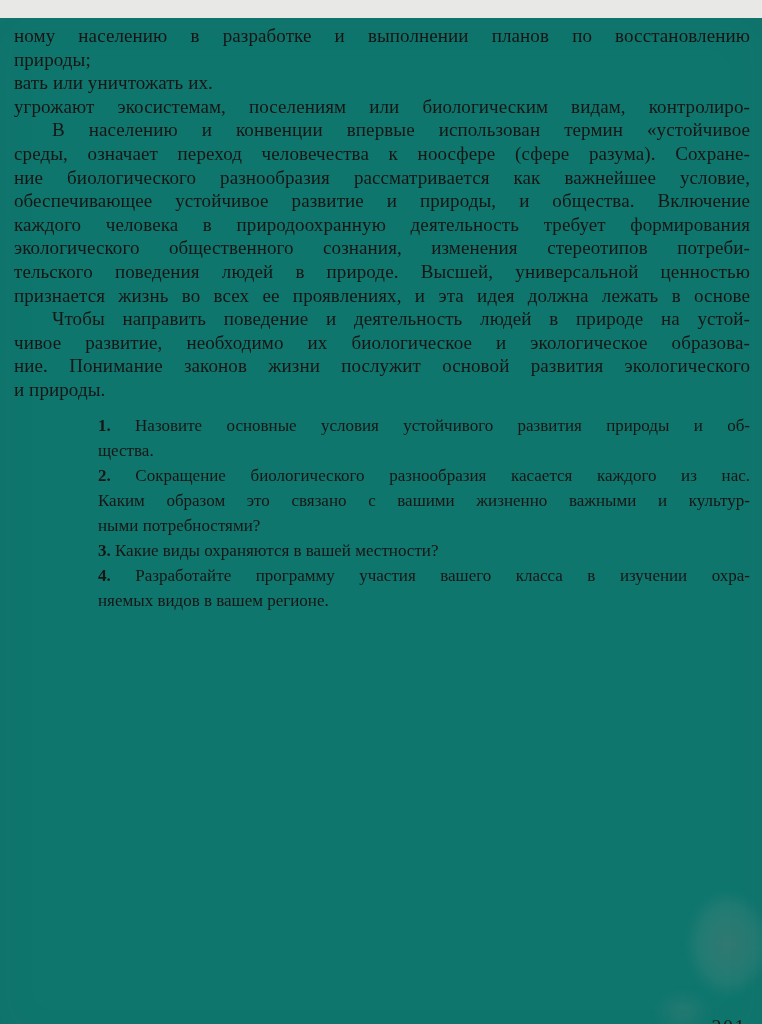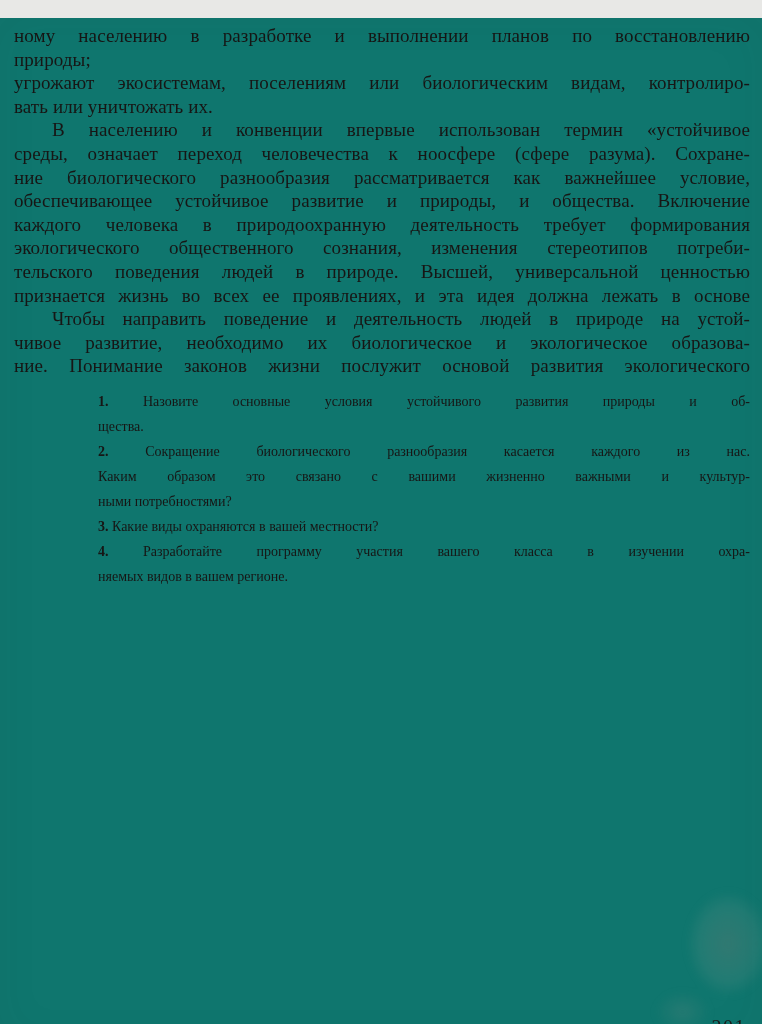--- a/index.html
+++ b/index.html
@@ -38,21 +38,21 @@
     font-size: 19px;
     line-height: 23.6px;
     height: 23.6px;
     letter-spacing: 0.1px;
   }
   .block.questions {
     margin-left: 84px;
     margin-top: 11px;
   }
   .block.questions .line {
-    font-size: 14px;
+    font-size: 17px;
     line-height: 25px;
     height: 25px;
   }
   .line b { font-weight: bold; }
   .page-number {
     position: absolute;
     right: 16px;
     bottom: 3px;
     font-size: 20px;
     letter-spacing: 1.5px;
@@ -72,33 +72,34 @@
   }
 </style>
 </head>
 <body>
 
 <div class="page">
   <div class="doc">
       <div class="block body">
         <div class="line">ному населению в разработке и выполнении планов по восстановлению</div>
         <div class="line last">природы;</div>
+        <div class="line last">вать или уничтожать их.</div>
         <div class="line">угрожают экосистемам, поселениям или биологическим видам, контролиро-</div>
-        <div class="line last">вать или уничтожать их.</div>
         <div class="line indent">В населению и конвенции впервые использован термин «устойчивое</div>
         <div class="line">среды, означает переход человечества к ноосфере (сфере разума). Сохране-</div>
         <div class="line">ние биологического разнообразия рассматривается как важнейшее условие,</div>
         <div class="line">обеспечивающее устойчивое развитие и природы, и общества. Включение</div>
         <div class="line">каждого человека в природоохранную деятельность требует формирования</div>
         <div class="line">экологического общественного сознания, изменения стереотипов потреби-</div>
         <div class="line">тельского поведения людей в природе. Высшей, универсальной ценностью</div>
         <div class="line">признается жизнь во всех ее проявлениях, и эта идея должна лежать в основе</div>
         <div class="line indent">Чтобы направить поведение и деятельность людей в природе на устой-</div>
         <div class="line">чивое развитие, необходимо их биологическое и экологическое образова-</div>
         <div class="line">ние. Понимание законов жизни послужит основой развития экологического</div>
+        <div class="line last">и природы.</div>
       </div>
       <div class="block questions">
         <div class="line"><b>1.</b> Назовите основные условия устойчивого развития природы и об-</div>
         <div class="line last">щества.</div>
         <div class="line"><b>2.</b> Сокращение биологического разнообразия касается каждого из нас.</div>
         <div class="line">Каким образом это связано с вашими жизненно важными и культур-</div>
         <div class="line last">ными потребностями?</div>
         <div class="line last"><b>3.</b> Какие виды охраняются в вашей местности?</div>
         <div class="line"><b>4.</b> Разработайте программу участия вашего класса в изучении охра-</div>
         <div class="line last">няемых видов в вашем регионе.</div>

